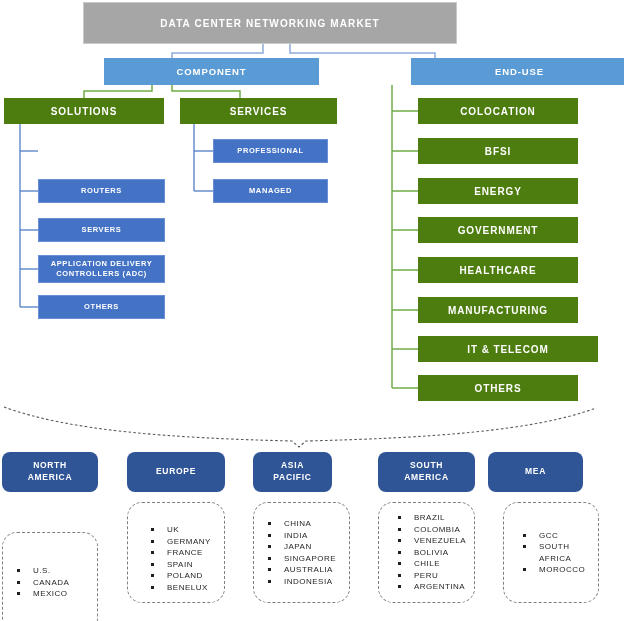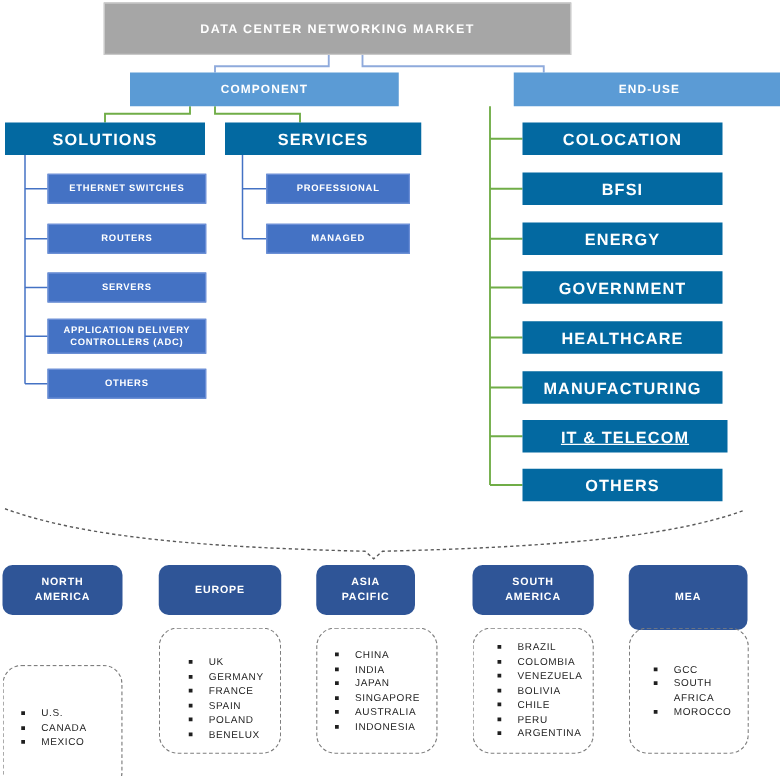--- a/index.html
+++ b/index.html
@@ -8,21 +8,21 @@
     font-family:"Liberation Sans",sans-serif;overflow:hidden;
   }
   #wires{position:absolute;left:0;top:0;width:624px;height:621px;}
   .box{
     position:absolute;display:flex;align-items:center;justify-content:center;
     color:#ffffff;font-weight:bold;text-align:center;letter-spacing:.9px;
     box-sizing:border-box;
   }
   .title-box{background:#a6a6a6;border:1px solid #c9c9c9;font-size:10px;letter-spacing:1.1px;}
   .lvl2{background:#5b9bd5;font-size:9.5px;margin-left:41px;}
-  .green{background:#0369a1;font-size:13px;}
+  .green{background:#4d7c0f;font-size:10px;}
   .blue{background:#4472c4;border:1px solid #6b8ed6;font-size:7.5px;line-height:1.35;padding:0 6px;letter-spacing:.6px;}
   .region-head{background:#2f5597;border-radius:8px;font-size:8.5px;line-height:1.4;padding:0 14px;letter-spacing:.7px;}
   .dashed-box{
     position:absolute;box-sizing:border-box;border:1.5px dashed #7f7f7f;border-radius:15px;
     display:flex;flex-direction:column;justify-content:center;
   }
   .country-list{list-style:none;margin:0;padding:0 2px 0 13px;}
   .country-list li{
     position:relative;padding-left:17px;font-size:8px;color:#1f1f1f;
     letter-spacing:.5px;line-height:11.5px;font-weight:normal;
@@ -74,43 +74,42 @@
   </svg>
 
   <div class="box title-box" style="left:83px;top:2px;width:374px;height:42px;">DATA CENTER NETWORKING MARKET</div>
 
   <div class="box lvl2" style="left:63px;top:58px;width:215px;height:27px;">COMPONENT</div>
   <div class="box lvl2" style="left:370px;top:58px;width:217px;height:27px;">END-USE</div>
 
   <div class="box green" style="left:4px;top:98px;width:160px;height:26px;">SOLUTIONS</div>
   <div class="box green" style="left:180px;top:98px;width:157px;height:26px;">SERVICES</div>
 
-  <div class="box blue" style="left:38px;top:139px;width:127px;height:24px;">ETHERNET SWITCHES</div>
   <div class="box blue" style="left:38px;top:179px;width:127px;height:24px;">ROUTERS</div>
   <div class="box blue" style="left:38px;top:218px;width:127px;height:24px;">SERVERS</div>
   <div class="box blue" style="left:38px;top:255px;width:127px;height:28px;">APPLICATION DELIVERY CONTROLLERS (ADC)</div>
   <div class="box blue" style="left:38px;top:295px;width:127px;height:24px;">OTHERS</div>
 
   <div class="box blue" style="left:213px;top:139px;width:115px;height:24px;">PROFESSIONAL</div>
   <div class="box blue" style="left:213px;top:179px;width:115px;height:24px;">MANAGED</div>
 
   <div class="box green" style="left:418px;top:98px;width:160px;height:26px;">COLOCATION</div>
   <div class="box green" style="left:418px;top:138px;width:160px;height:26px;">BFSI</div>
   <div class="box green" style="left:418px;top:178px;width:160px;height:26px;">ENERGY</div>
   <div class="box green" style="left:418px;top:217px;width:160px;height:26px;">GOVERNMENT</div>
   <div class="box green" style="left:418px;top:257px;width:160px;height:26px;">HEALTHCARE</div>
   <div class="box green" style="left:418px;top:297px;width:160px;height:26px;">MANUFACTURING</div>
-  <div class="box green" style="left:418px;top:336px;width:164px;height:26px;text-decoration:underline;">IT &amp; TELECOM</div>
+  <div class="box green" style="left:418px;top:336px;width:180px;height:26px;">IT &amp; TELECOM</div>
   <div class="box green" style="left:418px;top:375px;width:160px;height:26px;">OTHERS</div>
 
   <div class="box region-head" style="left:2px;top:452px;width:96px;height:40px;">NORTH AMERICA</div>
   <div class="box region-head" style="left:127px;top:452px;width:98px;height:40px;">EUROPE</div>
   <div class="box region-head" style="left:253px;top:452px;width:79px;height:40px;">ASIA PACIFIC</div>
   <div class="box region-head" style="left:378px;top:452px;width:97px;height:40px;">SOUTH AMERICA</div>
-  <div class="box region-head" style="left:503px;top:452px;width:95px;height:52px;">MEA</div>
+  <div class="box region-head" style="left:488px;top:452px;width:95px;height:40px;">MEA</div>
 
   <div class="dashed-box" style="left:2px;top:532px;width:96px;height:101px;">
     <ul class="country-list">
       <li>U.S.</li>
       <li>CANADA</li>
       <li>MEXICO</li>
     </ul>
   </div>
 
   <div class="dashed-box" style="left:127px;top:502px;width:98px;height:101px;">

